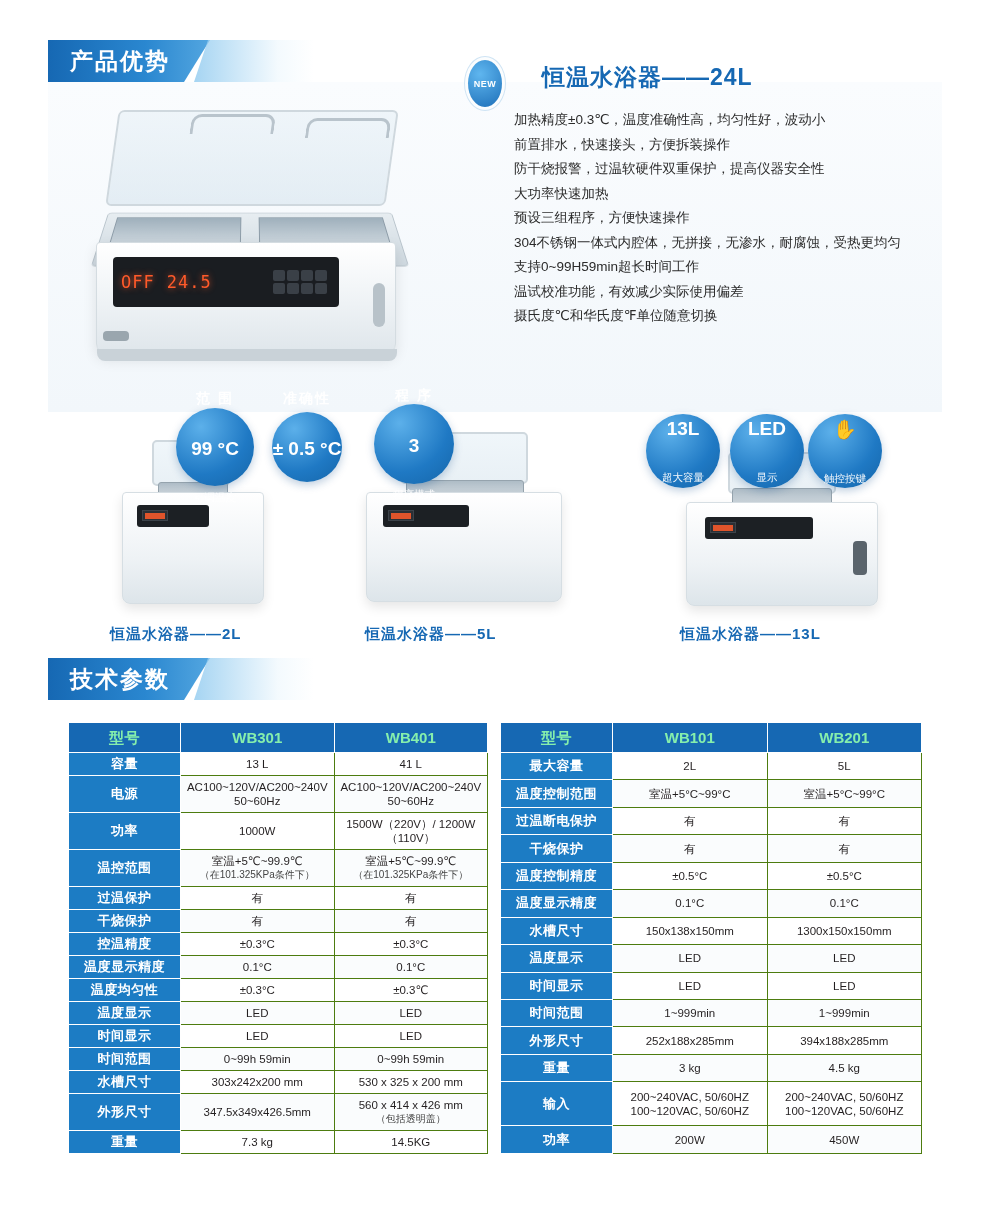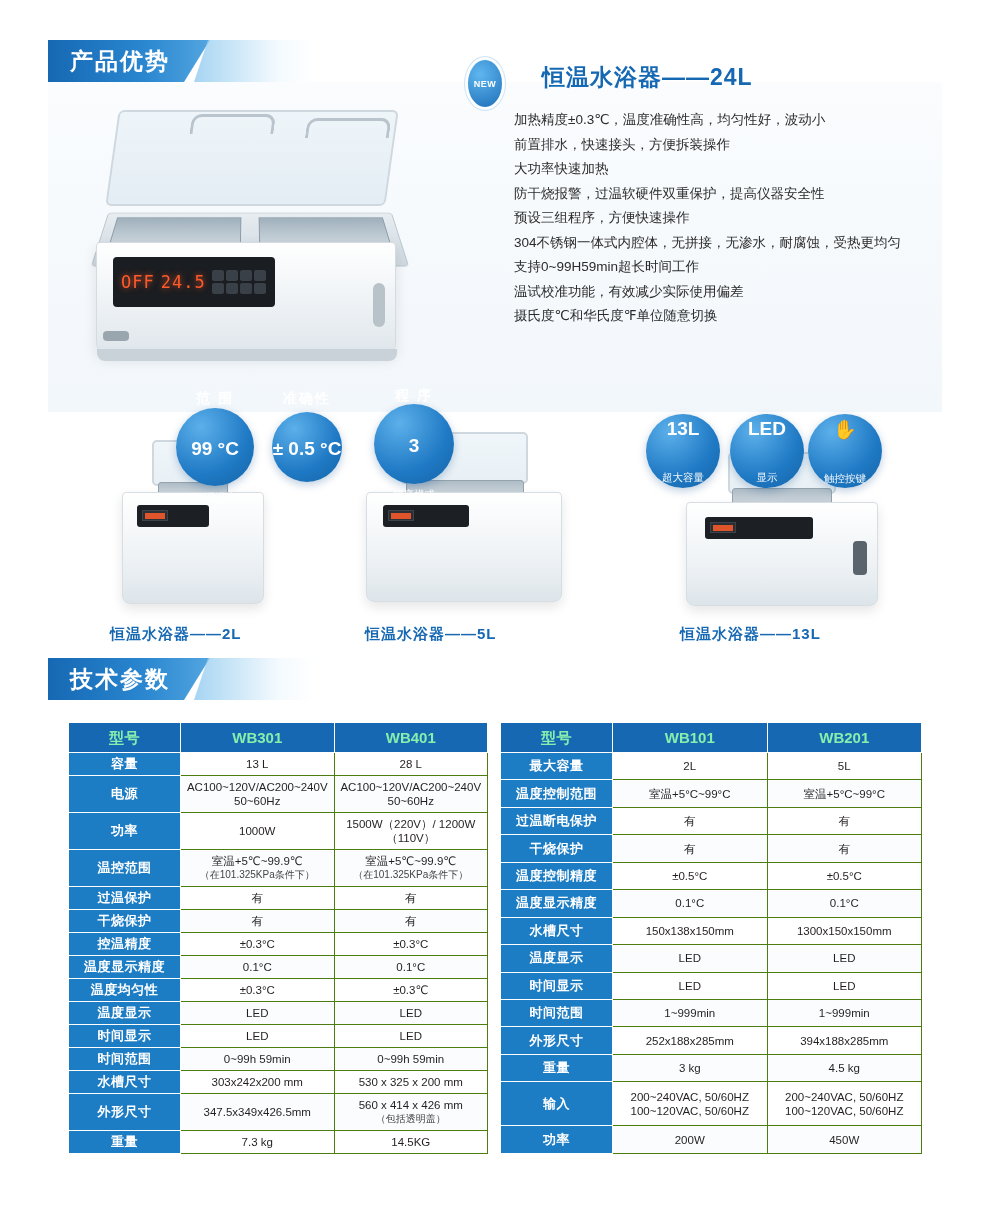--- a/index.html
+++ b/index.html
@@ -94,26 +94,26 @@
   .mp-body {
     position: absolute; left: 24px; top: 150px;
     width: 300px; height: 112px;
     background: linear-gradient(180deg, #ffffff 0%, #eef2f5 55%, #dfe6eb 100%);
     border: 1px solid #d4dce1;
     border-radius: 4px 4px 10px 10px;
     box-shadow: 0 6px 14px rgba(0,0,0,.10);
   }
   .mp-panel {
     position: absolute; left: 16px; top: 14px;
-    width: 162px; height: 50px;
+    width: 226px; height: 50px;
     background: #1a1d21;
     border-radius: 4px;
     display: flex; align-items: center;
     padding: 0 8px;
-    gap: 6px;
+    gap: 12px;
   }
   .mp-led {
     color: #ff5a2a;
     font-family: "DejaVu Sans Mono", monospace;
     font-size: 17px;
     letter-spacing: 1px;
     text-shadow: 0 0 6px rgba(255,90,42,.8);
   }
   .mp-keys { display: flex; flex-wrap: wrap; width: 58px; gap: 2px; margin-left: auto; }
   .mp-keys i {
@@ -320,22 +320,22 @@
     <div class="mp-side-handle"></div>
     <div class="mp-foot"></div>
   </div>
 </div>
 
 <div class="new-badge">NEW</div>
 <div class="hero-title">恒温水浴器——24L</div>
 <ul class="hero-list">
   <li>加热精度±0.3℃，温度准确性高，均匀性好，波动小</li>
   <li>前置排水，快速接头，方便拆装操作</li>
+  <li>防干烧报警，过温软硬件双重保护，提高仪器安全性</li>
   <li>大功率快速加热</li>
-  <li>防干烧报警，过温软硬件双重保护，提高仪器安全性</li>
   <li>预设三组程序，方便快速操作</li>
   <li>304不锈钢一体式内腔体，无拼接，无渗水，耐腐蚀，受热更均匀</li>
   <li>支持0~99H59min超长时间工作</li>
   <li>温试校准功能，有效减少实际使用偏差</li>
   <li>摄氏度℃和华氏度℉单位随意切换</li>
 </ul>
 
 <div class="small-unit" style="left:100px; top:430px; width:180px; height:175px;">
   <div class="su-lid" style="left:52px; top:10px; width:78px; height:46px;"></div>
   <div class="su-tank" style="left:58px; top:52px; width:70px; height:20px;"></div>
@@ -418,21 +418,21 @@
       <tr>
         <th class="lab-cell">型号</th>
         <th class="hdr">WB301</th>
         <th class="hdr">WB401</th>
       </tr>
     </thead>
     <tbody>
       <tr>
         <td class="lab-cell">容量</td>
         <td class="val">13 L</td>
-        <td class="val">28 L</td>
+        <td class="val">41 L</td>
       </tr>
       <tr>
         <td class="lab-cell">电源</td>
         <td class="val" style="white-space:pre-line">AC100~120V/AC200~240V
 50~60Hz</td>
         <td class="val" style="white-space:pre-line">AC100~120V/AC200~240V
 50~60Hz</td>
       </tr>
       <tr>
         <td class="lab-cell">功率</td>

